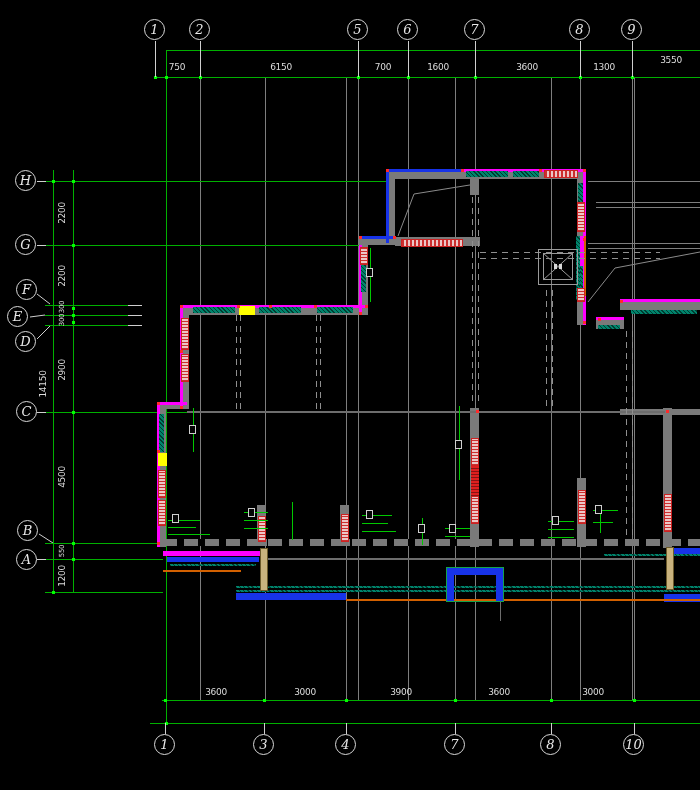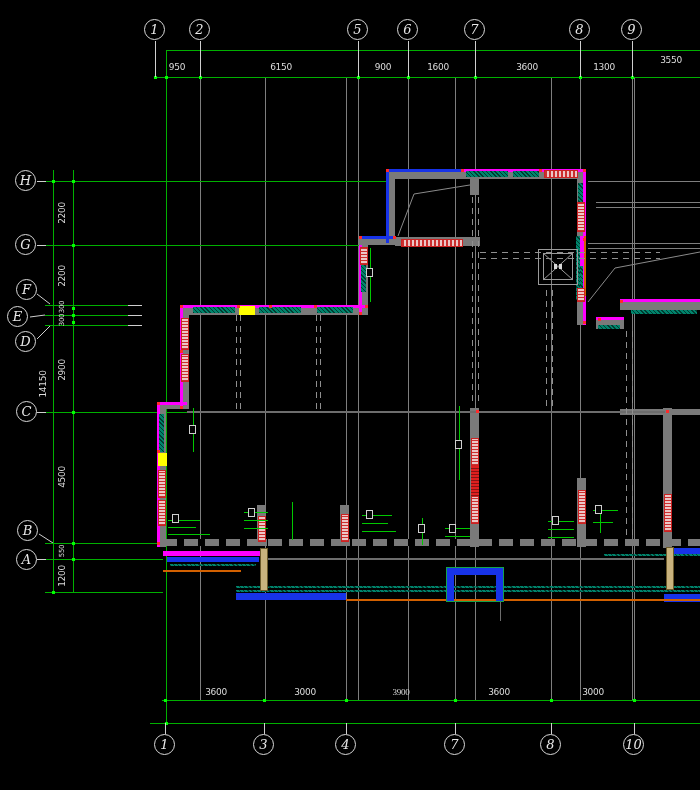--- a/index.html
+++ b/index.html
@@ -267,36 +267,36 @@
     <div class="abs" style="left: 593px; top: 510px; width: 25px; height: 1px; background: rgb(0, 200, 0);"></div>
     <div class="abs" style="left: 593px; top: 522px; width: 20px; height: 1px; background: rgb(0, 200, 0);"></div>
     <div class="abs minibox" style="left: 595px; top: 505px; width: 7px; height: 9px;"></div>
     <div class="bubble" style="left: 144px; top: 19px;">1</div>
     <div class="bubble" style="left: 189px; top: 19px;">2</div>
     <div class="bubble" style="left: 347px; top: 19px;">5</div>
     <div class="bubble" style="left: 397px; top: 19px;">6</div>
     <div class="bubble" style="left: 464px; top: 19px;">7</div>
     <div class="bubble" style="left: 569px; top: 19px;">8</div>
     <div class="bubble" style="left: 621px; top: 19px;">9</div>
-    <div class="dimtxt" style="left: 177px; top: 67px;">950</div>
+    <div class="dimtxt" style="left: 177px; top: 67px;">750</div>
     <div class="dimtxt" style="left: 281px; top: 67px;">6150</div>
-    <div class="dimtxt" style="left: 383px; top: 67px;">900</div>
+    <div class="dimtxt" style="left: 383px; top: 67px;">700</div>
     <div class="dimtxt" style="left: 438px; top: 67px;">1600</div>
     <div class="dimtxt" style="left: 527px; top: 67px;">3600</div>
     <div class="dimtxt" style="left: 604px; top: 67px;">1300</div>
     <div class="dimtxt" style="left: 671px; top: 60px;">3550</div>
     <div class="bubble" style="left: 154px; top: 734px;">1</div>
     <div class="bubble" style="left: 253px; top: 734px;">3</div>
     <div class="bubble" style="left: 335px; top: 734px;">4</div>
     <div class="bubble" style="left: 444px; top: 734px;">7</div>
     <div class="bubble" style="left: 540px; top: 734px;">8</div>
     <div class="bubble" style="left: 623px; top: 734px;">10</div>
     <div class="dimtxt" style="left: 216px; top: 692px;">3600</div>
     <div class="dimtxt" style="left: 305px; top: 692px;">3000</div>
-    <div class="dimtxt" style="left: 401px; top: 692px; font-family: Liberation Serif, serif;">3900</div>
+    <div class="dimtxt" style="left: 401px; top: 692px;">3900</div>
     <div class="dimtxt" style="left: 499px; top: 692px;">3600</div>
     <div class="dimtxt" style="left: 593px; top: 692px;">3000</div>
     <div class="bubble" style="left: 15px; top: 170px;">H</div>
     <div class="bubble" style="left: 15px; top: 234px;">G</div>
     <div class="bubble" style="left: 16px; top: 279px;">F</div>
     <div class="bubble" style="left: 7px; top: 306px;">E</div>
     <div class="bubble" style="left: 15px; top: 331px;">D</div>
     <div class="bubble" style="left: 16px; top: 401px;">C</div>
     <div class="bubble" style="left: 17px; top: 520px;">B</div>
     <div class="bubble" style="left: 16px; top: 549px;">A</div>

